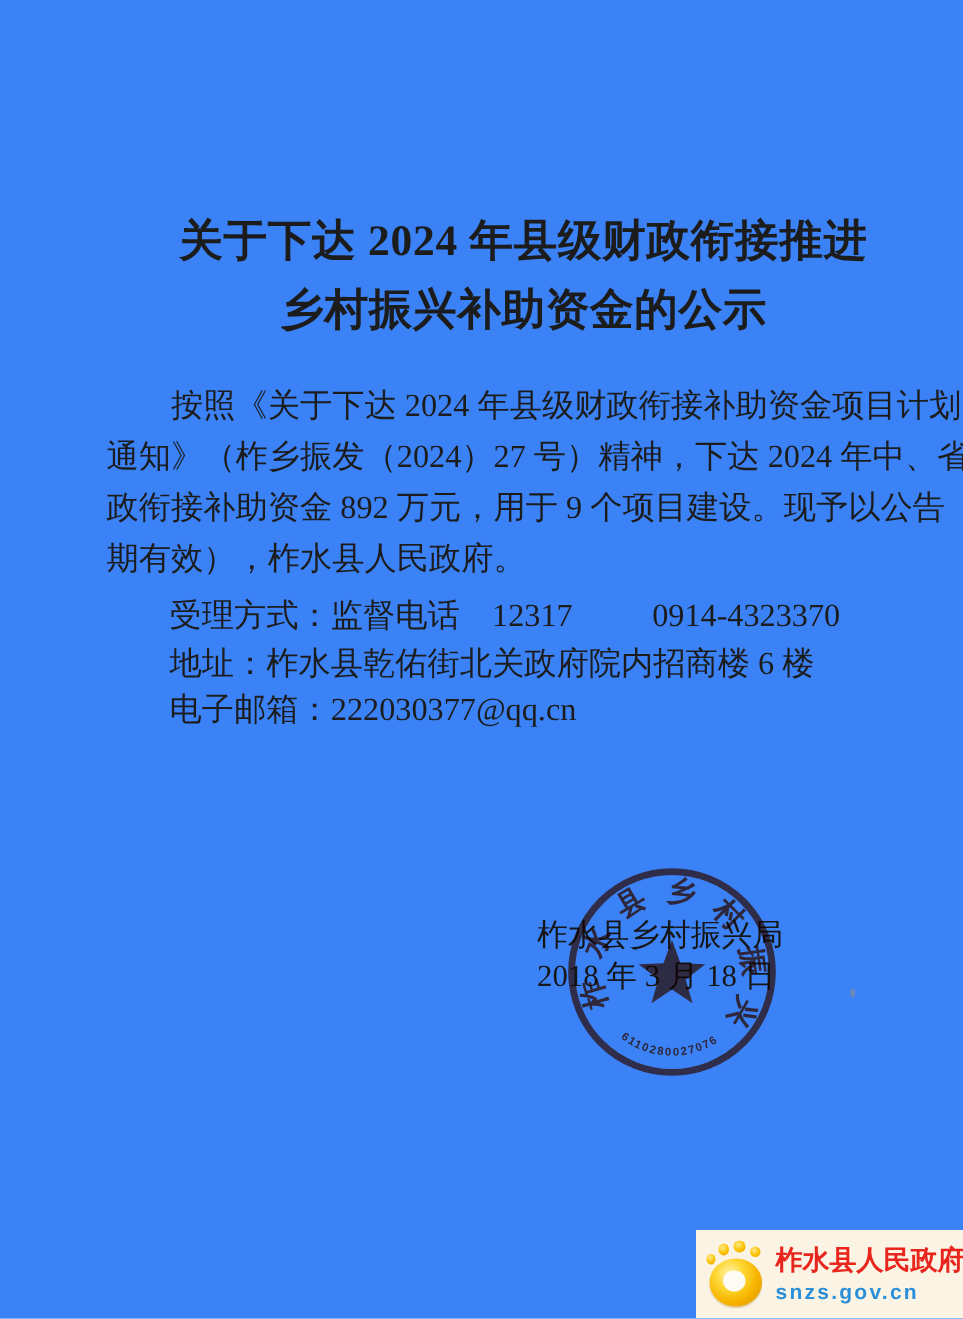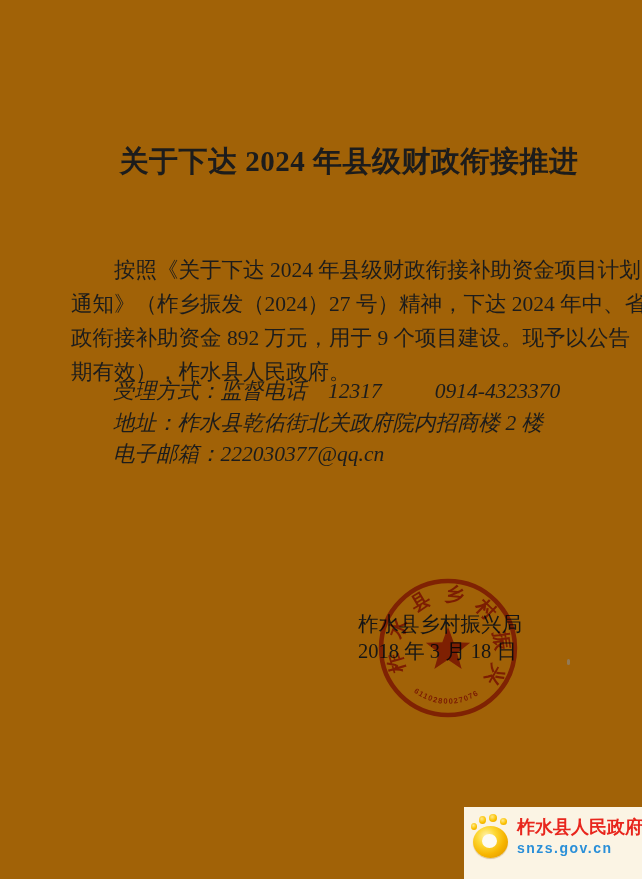--- a/index.html
+++ b/index.html
@@ -1,53 +1,53 @@
 <!DOCTYPE html>
 <html><head>
 <meta charset="utf-8">
 <style>
   * { margin:0; padding:0; box-sizing:border-box; }
   html,body { width:642px; height:879px; }
   .page {
     position:relative; width:642px; height:879px;
-    background:#a16207; overflow:hidden;
+    background:#3b82f6; overflow:hidden;
     font-family:"Liberation Serif","DejaVu Serif",serif;
     color:#1c1c1c;
   }
   .doc-title {
     position:absolute; top:138px; left:55px; width:588px;
     text-align:center; font-weight:700; font-size:29px; line-height:46px;
     letter-spacing:0.5px; white-space:nowrap;
   }
   .doc-body {
     position:absolute; top:253px; left:71px; width:520px;
     font-size:21.5px; line-height:34px;
   }
   .body-line { white-space:nowrap; }
   .body-line.indent { text-indent:43px; }
   .contact {
-    position:absolute; top:376px; left:113px; width:480px;
-    font-size:21.5px; line-height:31.5px; white-space:nowrap;font-style:italic;
+    position:absolute; top:395px; left:113px; width:480px;
+    font-size:21.5px; line-height:31.5px; white-space:nowrap;
   }
   .phone-gap { display:inline-block; width:53px; }
   .signature {
     position:absolute; top:611px; left:358px; z-index:1;
     font-size:20.5px; line-height:27px; white-space:nowrap; color:#161616;
   }
   .seal {
     position:absolute; top:576px; left:376px; width:144px; height:144px;
     z-index:2; mix-blend-mode:multiply; opacity:0.92;
   }
   .artifact-dot {
     position:absolute; top:659px; left:567px; width:3px; height:6px;
     background:#8a8a8a; border-radius:2px; opacity:.6;
   }
   
   .footer-logo {
-    position:absolute; right:0; bottom:0; width:178px; height:72px;
+    position:absolute; right:0; bottom:0; width:178px; height:59px;
     background:#fbf4e4; cursor:pointer;
   }
   .foot-icon { position:absolute; left:6px; top:6px; width:46px; height:46px; }
   .foot-pad {
     position:absolute; left:3px; top:13px; width:35px; height:32px;
     border-radius:50%;
     background:radial-gradient(circle at 38% 32%, #fff3b0 0%, #fdd835 30%, #f7b500 60%, #d98e00 100%);
     box-shadow:0 1px 1px rgba(150,100,0,.35);
   }
   .foot-hole {
@@ -72,34 +72,35 @@
     font-family:"Liberation Sans","DejaVu Sans",sans-serif; white-space:nowrap;
   }
 </style>
 </head>
 <body>
 
 <div class="page">
 
   <div class="doc-title">
     <div>关于下达 2024 年县级财政衔接推进</div>
+    <div>乡村振兴补助资金的公示</div>
   </div>
 
   <div class="doc-body">
     <div class="body-line indent">按照《关于下达 2024 年县级财政衔接补助资金项目计划的</div>
     <div class="body-line">通知》（柞乡振发（2024）27 号）精神，下达 2024 年中、省财</div>
     <div class="body-line">政衔接补助资金 892 万元，用于 9 个项目建设。现予以公告（长</div>
     <div class="body-line">期有效），柞水县人民政府。</div>
   </div>
 
   <div class="contact">
     <div>
       <span>受理方式：监督电话　12317</span><span class="phone-gap"></span><span>0914-4323370</span>
     </div>
-    <div>地址：柞水县乾佑街北关政府院内招商楼 2 楼</div>
+    <div>地址：柞水县乾佑街北关政府院内招商楼 6 楼</div>
     <div>电子邮箱：222030377@qq.cn</div>
   </div>
 
   <div class="signature">
     <div>柞水县乡村振兴局</div>
     <div>2018 年 3 月 18 日</div>
   </div>
 
   <svg class="seal" viewBox="0 0 142 142">
     <circle cx="71" cy="71" r="66" fill="none" stroke="#bf3a2b" stroke-width="4.5" opacity="0.92"></circle>

